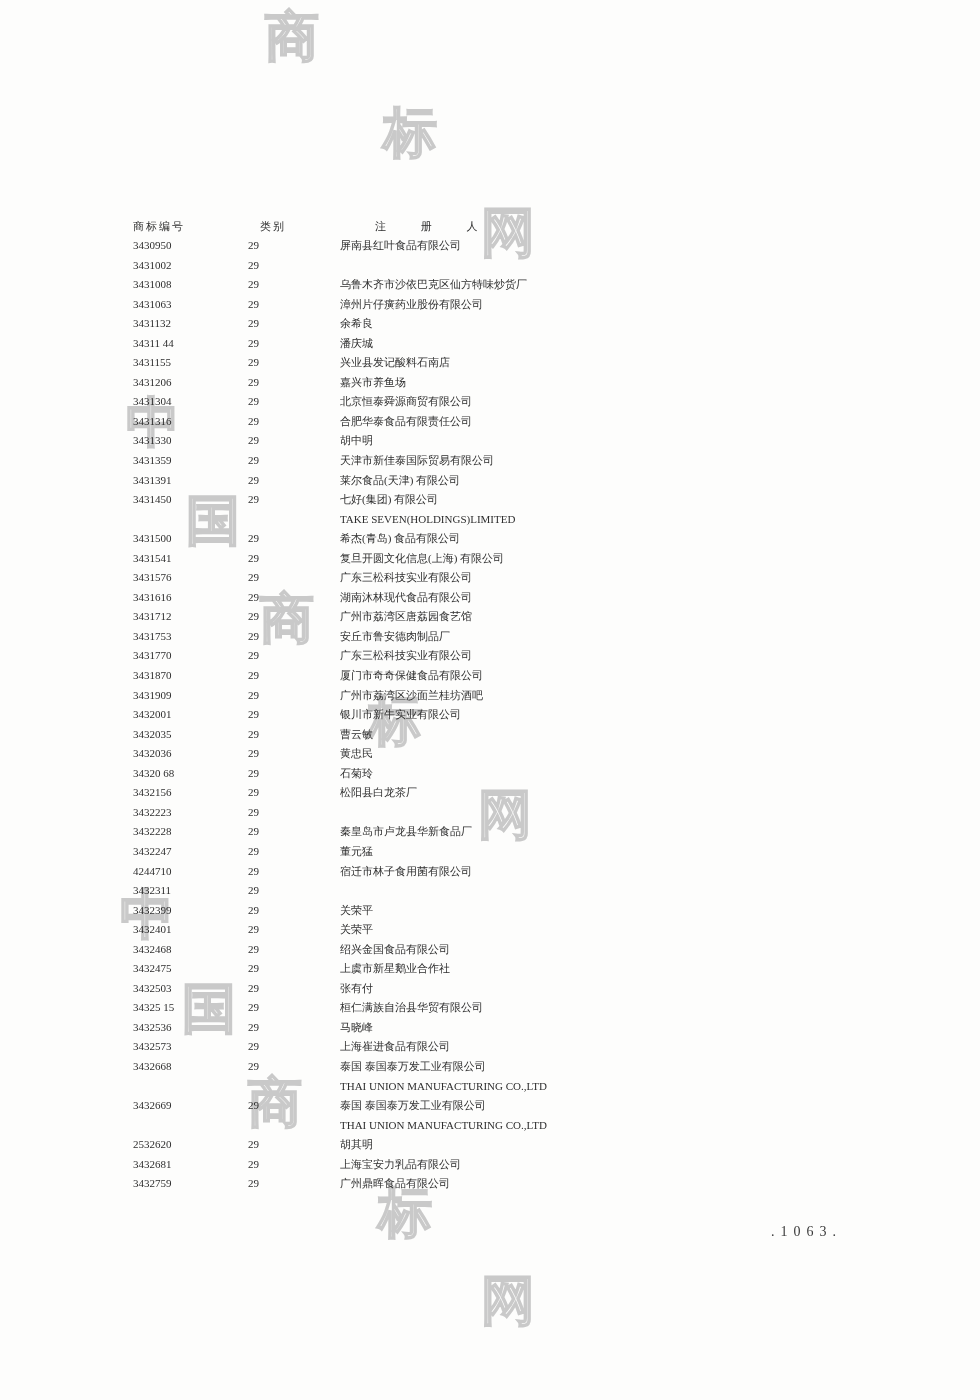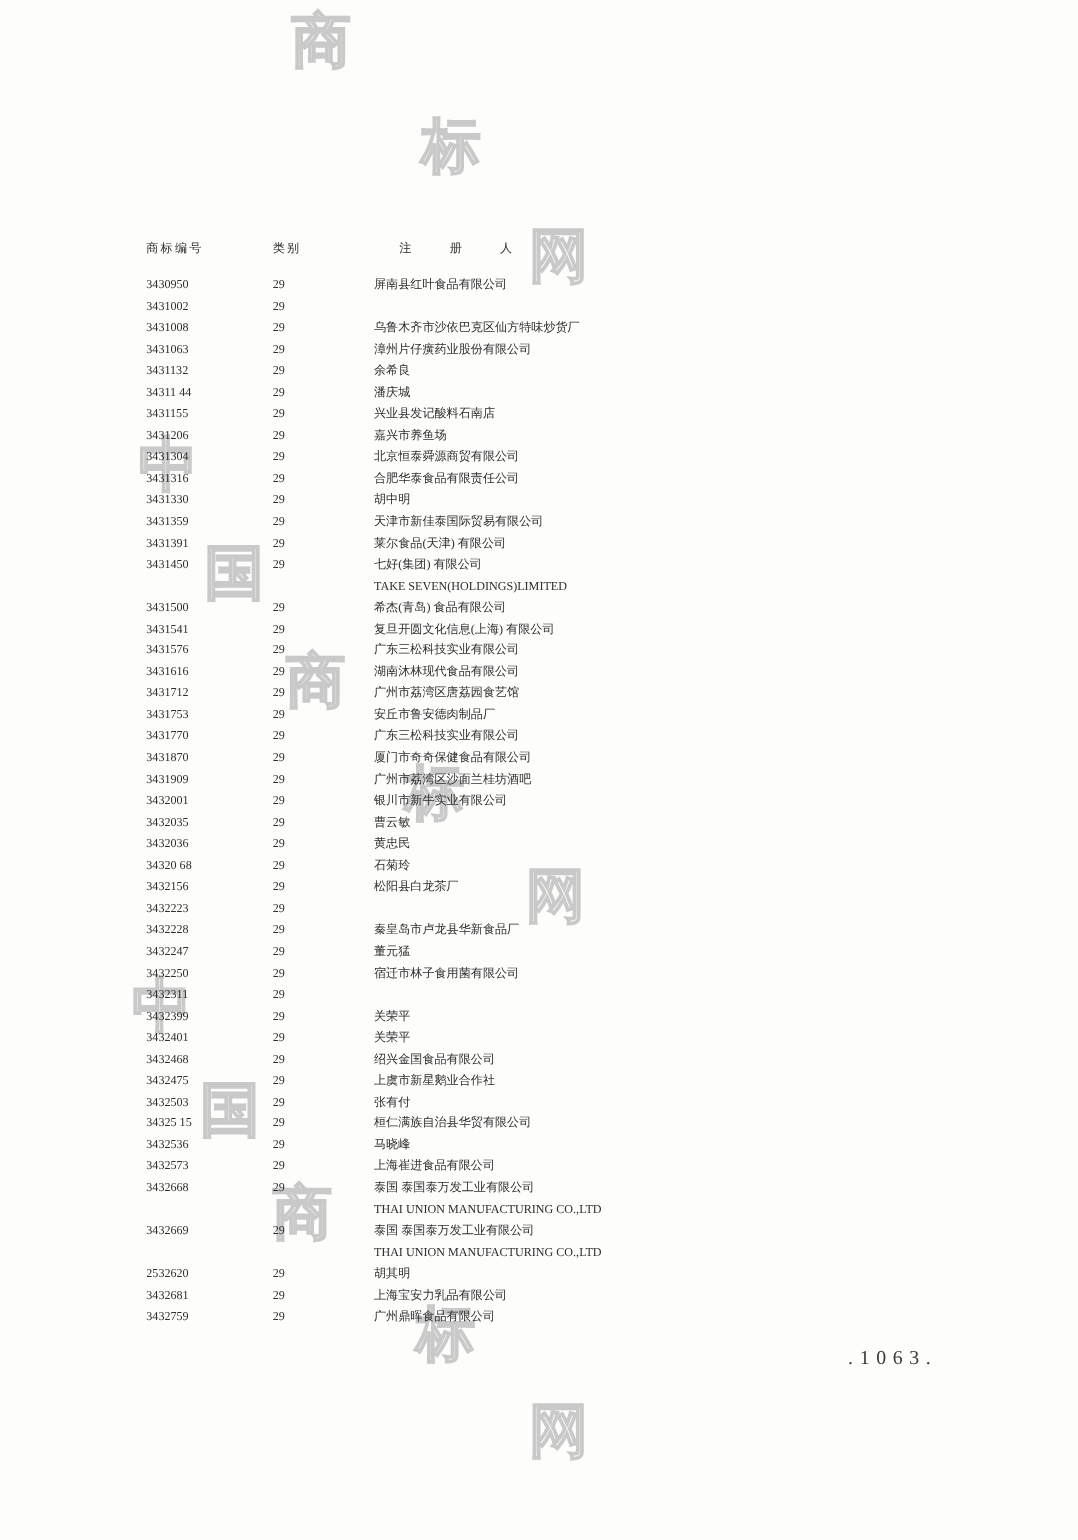--- a/index.html
+++ b/index.html
@@ -30,38 +30,38 @@
     top:216px;
     width:760px;
     font-size:11px;
   }
   .hdr{
     display:flex;
     line-height:20px;
     letter-spacing:2px;
   }
   .hdr .c-num{width:115px;}
-  .hdr .c-cat{width:92px;}
+  .hdr .c-cat{width:92px;margin-left:12px;}
   .hdr .c-name{padding-left:23px;word-spacing:28px;}
-  .rows{margin-top:14px;}
+  .rows{margin-top:0;}
   .row{
     display:flex;
     height:19.55px;
     line-height:19.55px;
     white-space:nowrap;
   }
   .c-num{width:115px;flex:none;}
   .c-cat{width:92px;flex:none;}
   .c-name{flex:1;white-space:nowrap;}
   
   .pageno{
     position:absolute;
     left:771px;
     top:1224px;
-    font-size:18px;
+    font-size:14px;
     letter-spacing:6px;
     color:#3a3a3a;
   }
 </style>
 </head>
 <body>
 
 <div class="page">
 
   <div id="wm-layer">
@@ -239,21 +239,21 @@
           <span class="c-num">3432228</span>
           <span class="c-cat">29</span>
           <span class="c-name">秦皇岛市卢龙县华新食品厂</span>
         </div>
         <div class="row">
           <span class="c-num">3432247</span>
           <span class="c-cat">29</span>
           <span class="c-name">董元猛</span>
         </div>
         <div class="row">
-          <span class="c-num">3432250</span>
+          <span class="c-num">4244710</span>
           <span class="c-cat">29</span>
           <span class="c-name">宿迁市林子食用菌有限公司</span>
         </div>
         <div class="row">
           <span class="c-num">3432311</span>
           <span class="c-cat">29</span>
         </div>
         <div class="row">
           <span class="c-num">3432399</span>
           <span class="c-cat">29</span>

